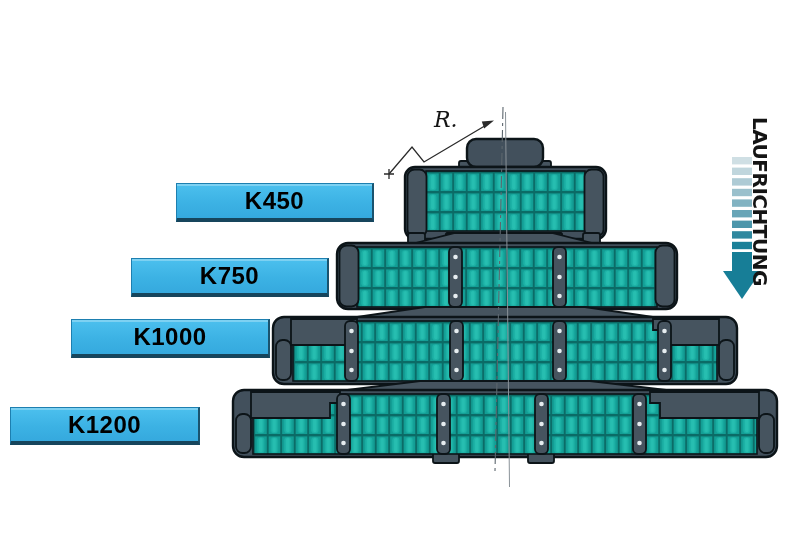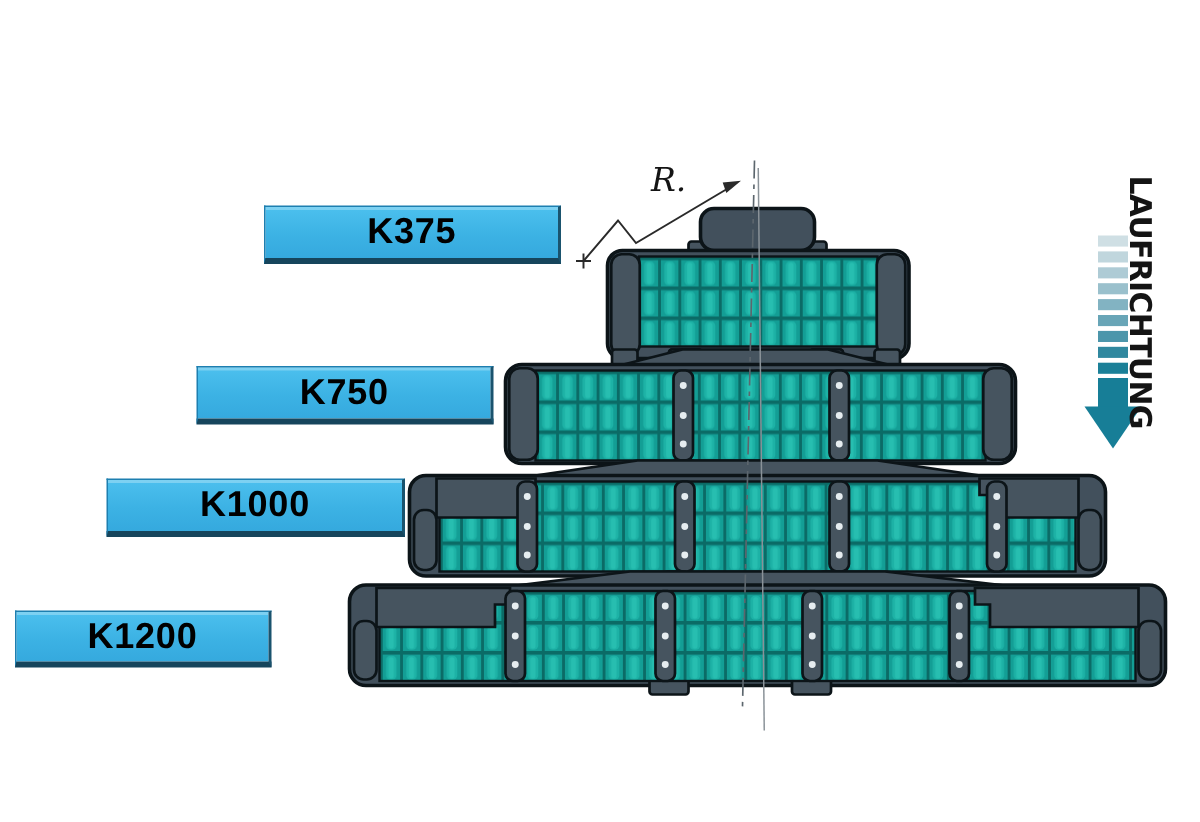--- a/index.html
+++ b/index.html
@@ -26,24 +26,24 @@
   .cline2{stroke:#8a9298;stroke-width:1;fill:none;}
   .leader{stroke:#2a2a2a;stroke-width:1.3;fill:none;}
   .rtext{font:italic 22px "DejaVu Serif",serif;fill:#141414;}
   .dirtext{font:bold 20px "DejaVu Sans",sans-serif;fill:#141414;letter-spacing:-.5px;}
 </style>
 </head>
 <body>
 
 <div class="stage">
 
-  <div class="plabel" style="left:176px;top:137px;width:198px;height:39px">K375</div>
-  <div class="plabel" style="left:131px;top:244px;width:198px;height:39px">K750</div>
+  <div class="plabel" style="left:176px;top:183px;width:198px;height:39px">K450</div>
+  <div class="plabel" style="left:131px;top:258px;width:198px;height:39px">K750</div>
   <div class="plabel" style="left:71px;top:319px;width:199px;height:39px">K1000</div>
-  <div class="plabel" style="left:10px;top:407px;width:171px;height:38px">K1200</div>
+  <div class="plabel" style="left:10px;top:407px;width:190px;height:38px">K1200</div>
 
   <svg width="800" height="548" viewBox="0 0 800 548">
     <defs>
       <pattern id="beltpat" x="6.75" y="4" width="13.5" height="20" patternUnits="userSpaceOnUse">
         <rect width="13.5" height="20" fill="#0b6b66"></rect>
         <rect x="1.9" y="2.4" width="11.6" height="17.6" fill="#139e95"></rect>
         <rect x="4.1" y="3.2" width="7.0" height="16.0" rx="3" fill="#1db2a6"></rect>
         <rect x="5.9" y="4.1" width="3.4" height="14.2" rx="1.7" fill="#27beb0"></rect>
       </pattern>
     </defs>

